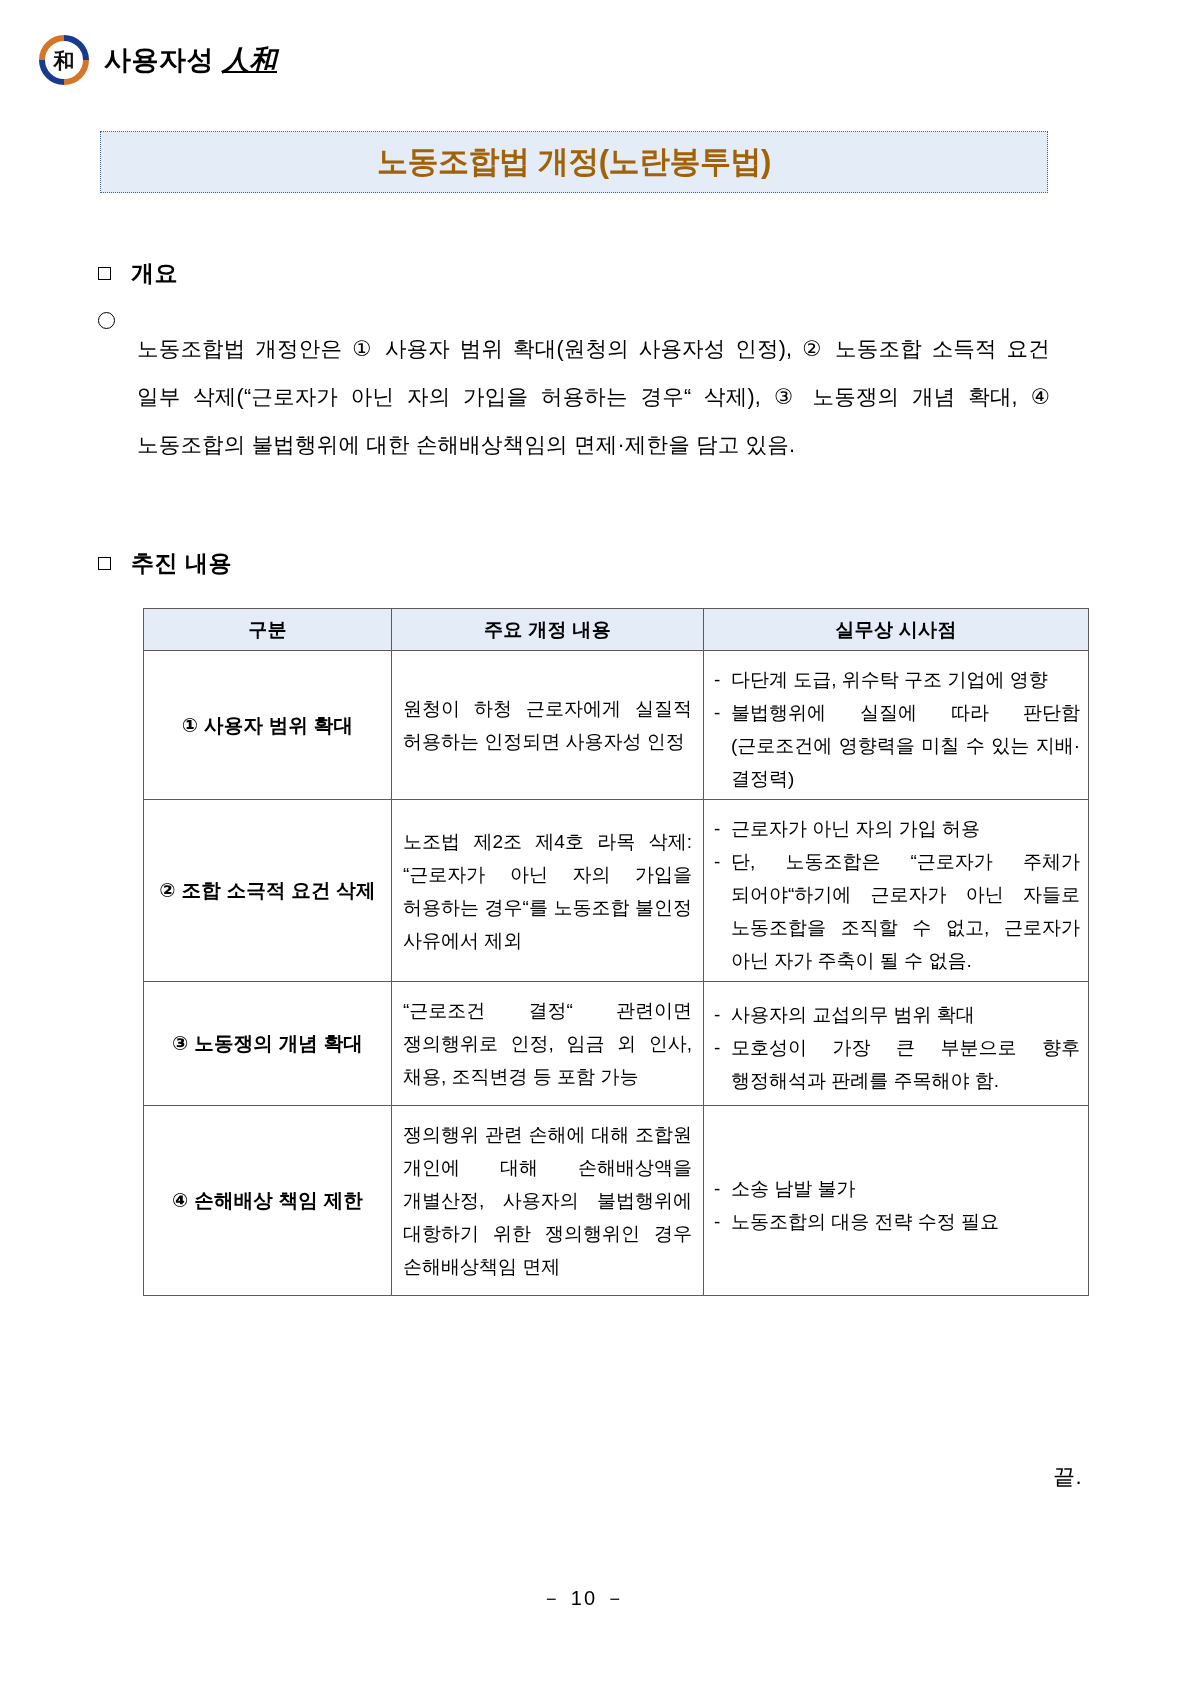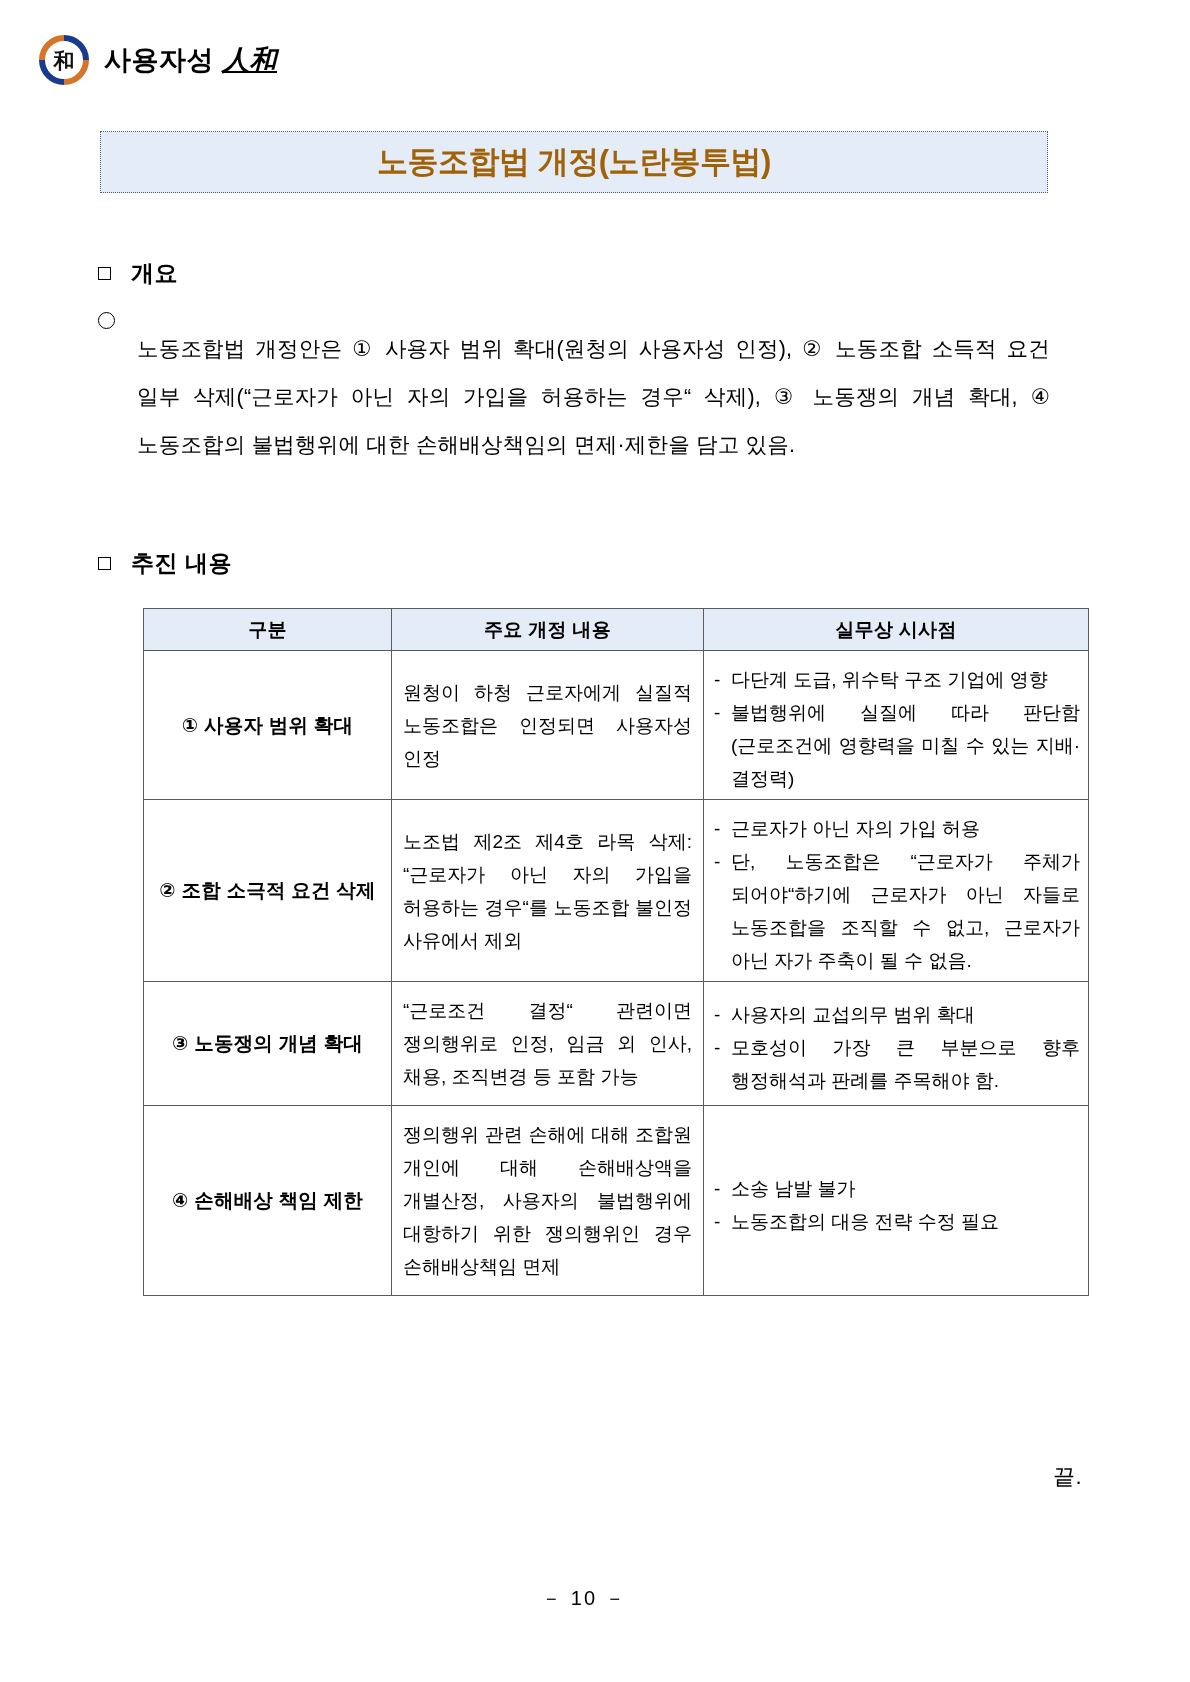--- a/index.html
+++ b/index.html
@@ -248,21 +248,21 @@
   <thead>
     <tr>
       <th>구분</th>
       <th>주요 개정 내용</th>
       <th>실무상 시사점</th>
     </tr>
   </thead>
   <tbody>
     <tr>
       <td class="cat">① 사용자 범위 확대</td>
-      <td class="body-cell">원청이 하청 근로자에게 실질적 노동조합은 인정되면 사용자성 인정</td>
+      <td class="body-cell">원청이 하청 근로자에게 실질적 허용하는 인정되면 사용자성 인정</td>
       <td class="impl-cell">
         <ul class="dash-list">
           <li>다단계 도급, 위수탁 구조 기업에 영향</li>
           <li>불법행위에 실질에 따라 판단함(근로조건에 영향력을 미칠 수 있는 지배·결정력)</li>
         </ul>
       </td>
     </tr>
     <tr>
       <td class="cat">② 조합 소극적 요건 삭제</td>
       <td class="body-cell">노조법 제2조 제4호 라목 삭제: “근로자가 아닌 자의 가입을 허용하는 경우“를 노동조합 불인정 사유에서 제외</td>

